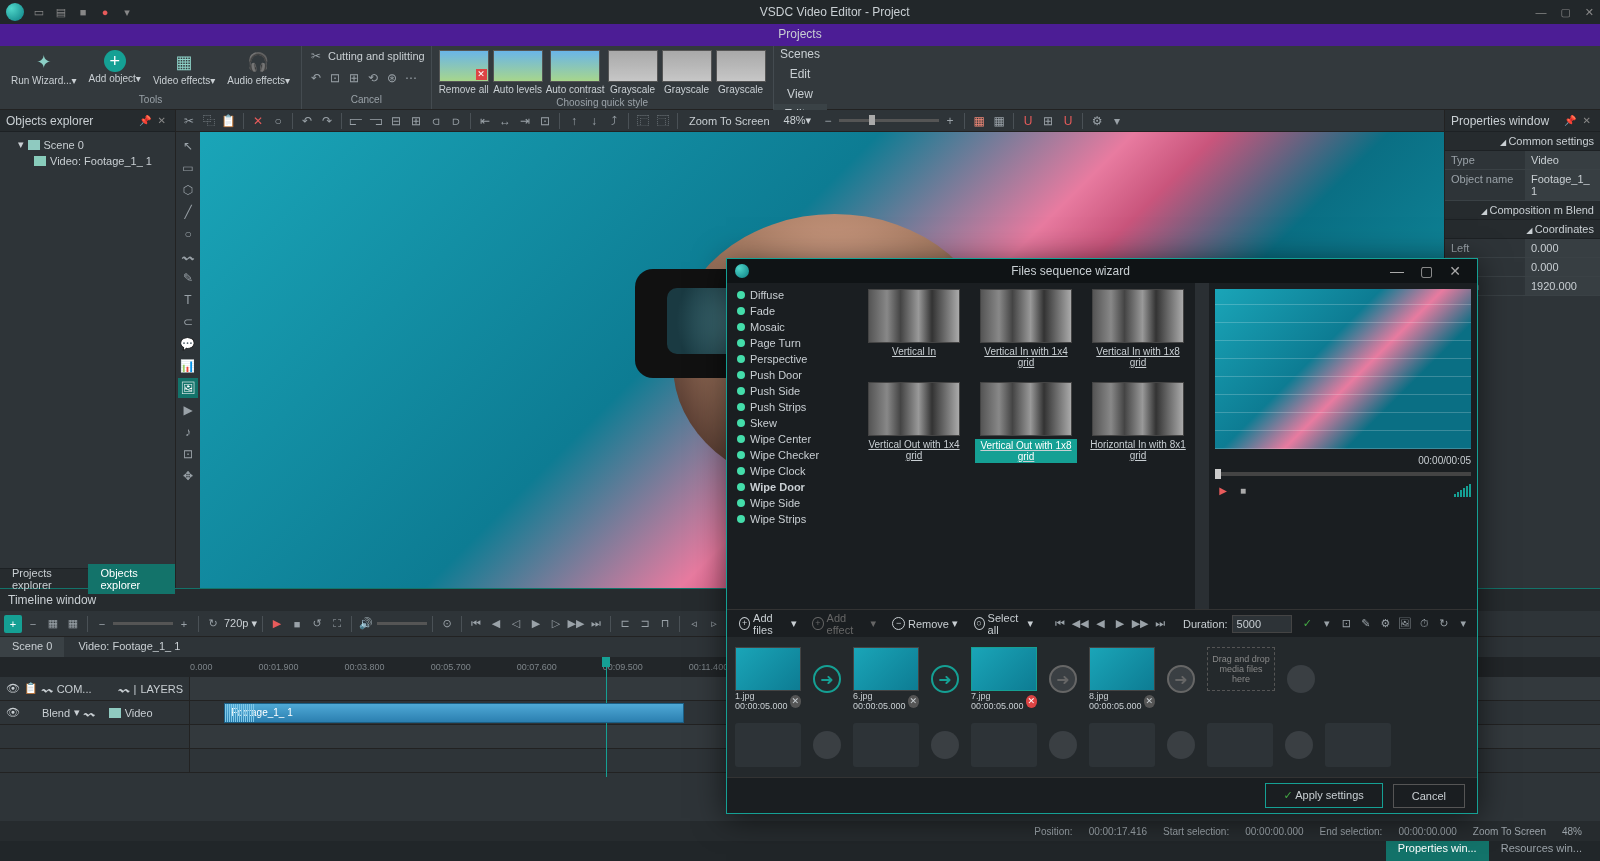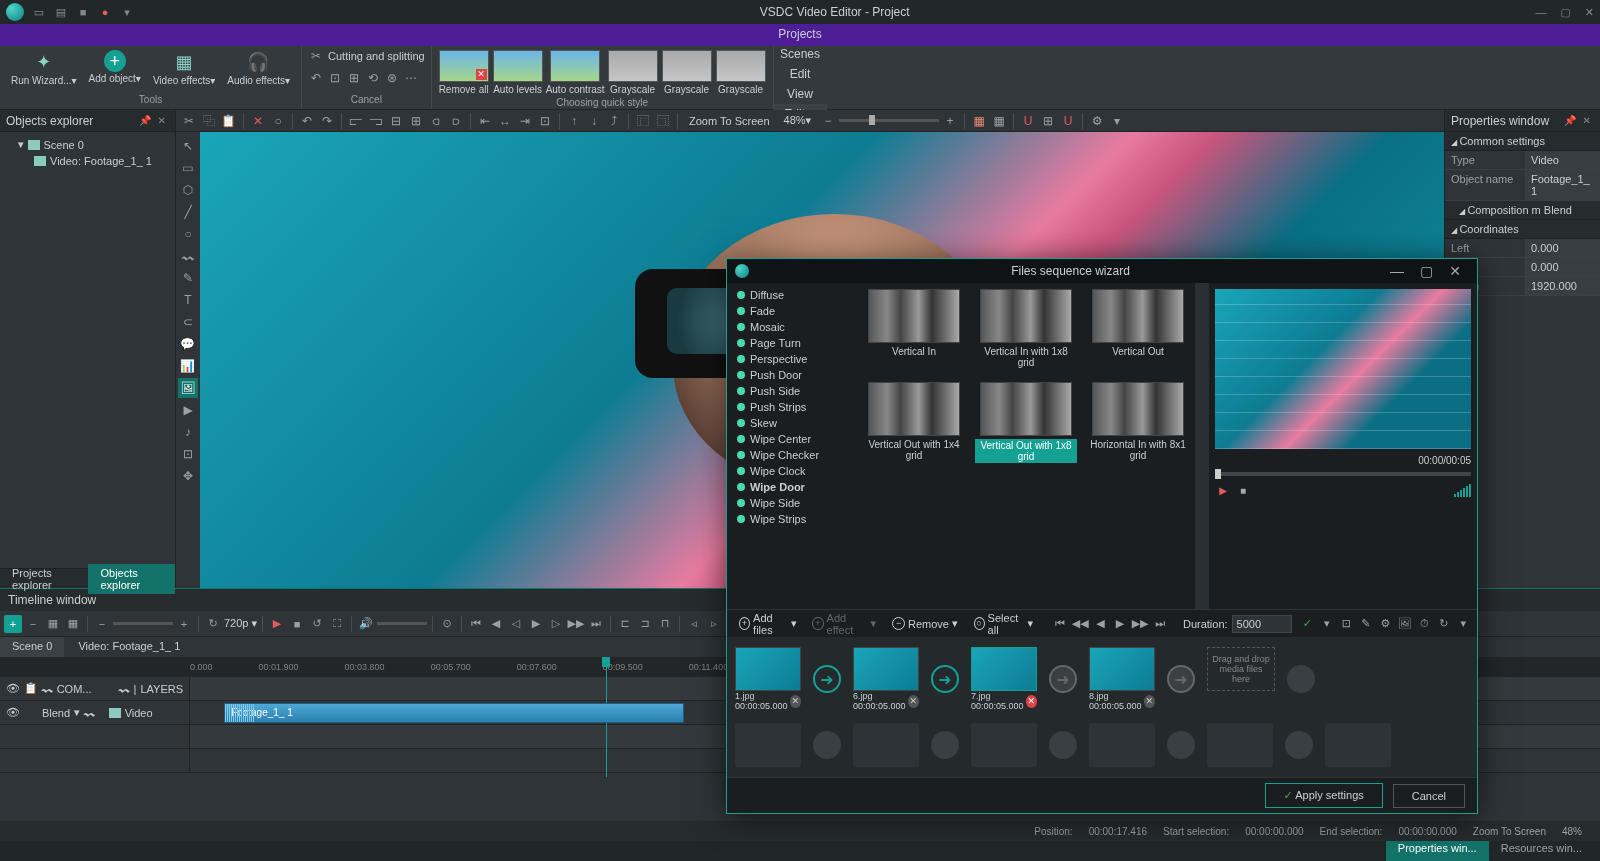--- a/index.html
+++ b/index.html
@@ -50,21 +50,21 @@
 .preview { flex:1; background:#1a1d1f; display:flex; align-items:center; justify-content:center; overflow:hidden; }
 .preview-canvas { width:100%; height:100%; background:linear-gradient(135deg,#1aa5b8 0%,#0d7c93 40%,#e87ba0 55%,#c9557c 60%,#0a6f84 70%,#15a0b0 100%); position:relative; }
 .face { position:absolute; left:38%; top:18%; width:26%; height:60%; background:radial-gradient(ellipse at 50% 30%,#d3a087 0%,#a67b62 50%,#5a3e33 80%); border-radius:50% 50% 45% 45%; }
 .goggles { position:absolute; left:35%; top:30%; width:32%; height:24%; background:#111; border-radius:18px; }
 .goggles::before,.goggles::after { content:""; position:absolute; width:38%; height:60%; top:18%; background:radial-gradient(circle at 50% 50%,#4b7f88 0%,#1a3a42 80%); border-radius:10px; }
 .goggles::before { left:8%; } .goggles::after { right:8%; }
 .right-panel { width:156px; background:#2e3438; border-left:1px solid #222; display:flex; flex-direction:column; }
 .prop-row { display:flex; border-bottom:1px solid #3a4145; font-size:11px; }
 .prop-row .k { width:80px; padding:3px 6px; color:#9aa2a8; }
 .prop-row .v { flex:1; padding:3px 6px; background:#373e42; color:#c9cfd3; }
-.prop-section { background:#262b2e; padding:3px 6px; font-size:11px; color:#c9cfd3; border-bottom:1px solid #1d2124; }
+.prop-section { background:#262b2e; padding:3px 6px; font-size:11px; color:#c9cfd3; border-bottom:1px solid #1d2124;text-align:right; }
 .prop-section::before { content:"◢ "; font-size:8px; }
 .tabs-bottom { height:20px; background:#262b2e; display:flex; align-items:center; border-top:1px solid #1d2124; }
 .tabs-bottom .tab { padding:3px 12px; font-size:11px; cursor:pointer; }
 .tabs-bottom .tab.active { background:#13736a; color:#fff; }
 .timeline-panel { background:#2e3438; border-top:1px solid #13736a; }
 .timeline-header { height:22px; background:#262b2e; display:flex; align-items:center; padding:0 8px; font-size:12px; }
 .timeline-controls { height:26px; background:#2e3438; display:flex; align-items:center; padding:0 4px; gap:2px; border-bottom:1px solid #222; }
 .tc-btn { width:18px; height:18px; color:#9aa2a8; display:flex; align-items:center; justify-content:center; font-size:11px; cursor:pointer; }
 .tc-btn.accent { background:#15a094; color:#fff; border-radius:2px; }
 .tc-sep { width:1px; height:16px; background:#4a5156; margin:0 3px; }
@@ -92,21 +92,21 @@
 .wizard-title { height:24px; background:#0f1315; display:flex; align-items:center; padding:0 8px; font-size:12px; }
 .wizard-title .logo-sm { width:14px; height:14px; background:radial-gradient(circle at 30% 30%,#4fd6c9,#0b7f84); border-radius:50%; margin-right:10px; }
 .wizard-title .spacer { flex:1; }
 .wizard-title .wbtn { padding:0 8px; cursor:pointer; color:#aaa; font-size:14px; }
 .wizard-body { flex:1; display:flex; overflow:hidden; }
 .wiz-left { width:130px; background:#1a1e21; padding:4px 0; overflow-y:auto; }
 .wiz-left .item { padding:2px 10px; font-size:11px; color:#c9cfd3; cursor:pointer; display:flex; align-items:center; gap:5px; }
 .wiz-left .item.sel { font-weight:bold; }
 .wiz-left .dot { width:8px; height:8px; background:#4da; border-radius:50%; display:inline-block; }
 .wiz-center { flex:1; background:#1a1e21; overflow-y:auto; padding:6px; }
-.wiz-grid { display:grid; grid-template-columns:repeat(3,1fr); gap:14px 10px; }
+.wiz-grid { display:grid; grid-template-columns:repeat(3,1fr); gap:14px 10px;text-decoration:underline; }
 .wiz-thumb { display:flex; flex-direction:column; align-items:center; cursor:pointer; }
 .wiz-thumb .img { width:92px; height:54px; background:linear-gradient(90deg,#555 0%,#888 20%,#444 35%,#999 55%,#333 70%,#aaa 100%); border:1px solid #444; }
 .wiz-thumb.sel .lbl { background:#15a094; color:#fff; padding:1px 4px; }
 .wiz-thumb .lbl { font-size:10px; text-align:center; margin-top:3px; }
 .wiz-scroll { width:14px; background:#2a2f33; }
 .wiz-right { width:268px; background:#1a1e21; padding:6px; display:flex; flex-direction:column; }
 .wiz-preview { width:256px; height:160px; background:linear-gradient(135deg,#1aa5b8 0%,#0d7c93 40%,#e87ba0 55%,#0a6f84 70%); position:relative; margin-bottom:6px; }
 .wiz-preview .stripes { position:absolute; inset:0; background:repeating-linear-gradient(0deg,rgba(255,255,255,.2) 0,rgba(255,255,255,.2) 1px,transparent 1px,transparent 18px); }
 .wiz-time { text-align:right; font-size:10px; color:#c9cfd3; }
 .wiz-slider { width:100%; height:4px; background:#444; margin:6px 0; position:relative; }
@@ -524,25 +524,25 @@
         <div class="item"><span class="dot"></span>Wipe Strips</div>
       </div>
     <div class="wiz-center">
       <div class="wiz-grid" id="wiz-grid">
           <div class="wiz-thumb">
             <div class="img"></div>
             <div class="lbl">Vertical In</div>
           </div>
           <div class="wiz-thumb">
             <div class="img"></div>
-            <div class="lbl">Vertical In with 1x8 grid</div>
+            <div class="lbl">Vertical In with 1x4 grid</div>
           </div>
           <div class="wiz-thumb">
             <div class="img"></div>
-            <div class="lbl">Vertical Out</div>
+            <div class="lbl">Vertical In with 1x8 grid</div>
           </div>
           <div class="wiz-thumb">
             <div class="img"></div>
             <div class="lbl">Vertical Out with 1x4 grid</div>
           </div>
           <div class="wiz-thumb sel">
             <div class="img"></div>
             <div class="lbl">Vertical Out with 1x8 grid</div>
           </div>
           <div class="wiz-thumb">

